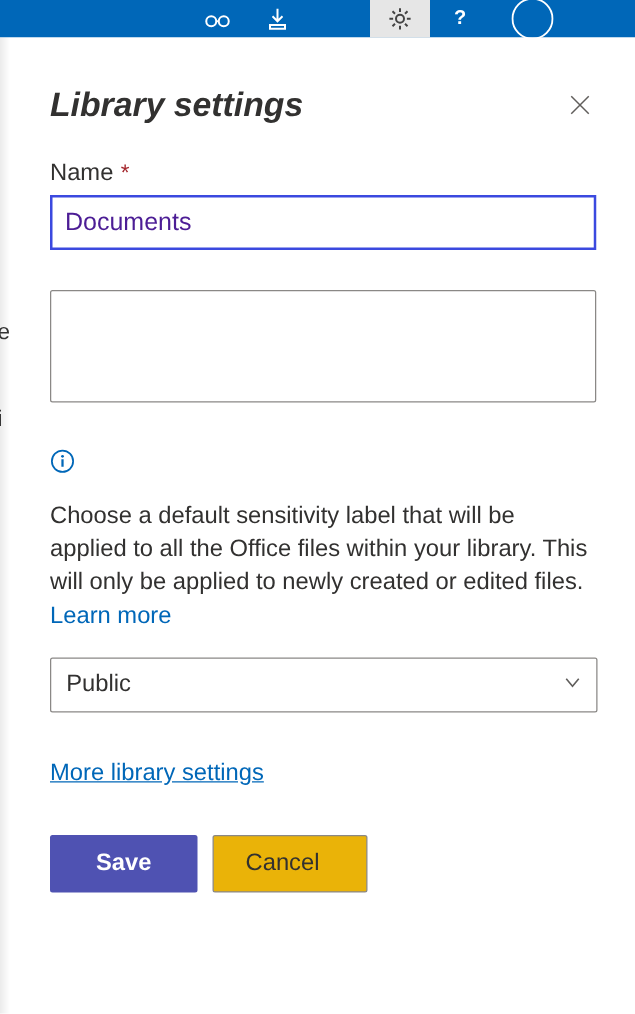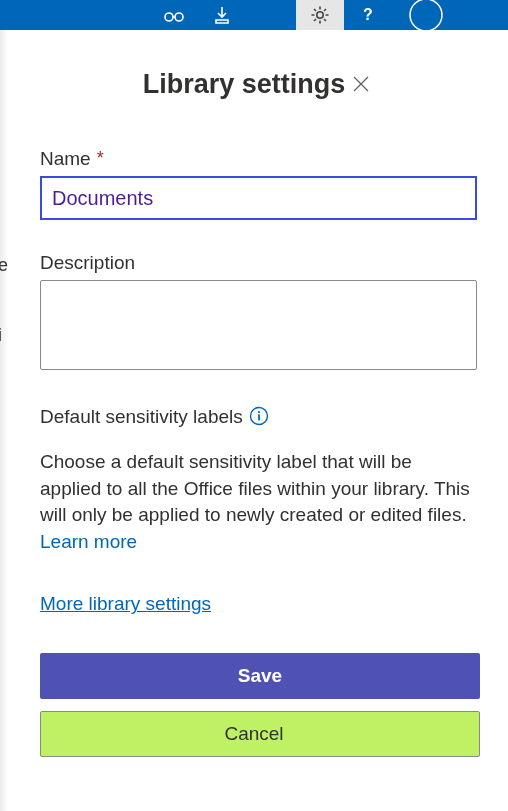--- a/index.html
+++ b/index.html
@@ -52,23 +52,24 @@
       font-size: 18px;
       color: #333;
       line-height: 70px;
     }
     .panel {
       padding: 38px 28px 0 40px;
       background: #fff;
     }
     .panel-header {
       display: flex;
-      justify-content: center;
+      justify-content: space-between;
       align-items: center;
-      margin-bottom: 48px;
+      margin-bottom: 28px;
+      font-style: italic;
     }
     .panel-title {
       font-size: 27px;
       font-weight: 600;
       color: #323130;
     }
     .close-btn {
       width: 32px;
       height: 32px;
       display:flex;
@@ -144,39 +145,38 @@
       color: #0067b8;
       text-decoration: underline;
       margin-top: 38px;
       margin-bottom: 38px;
       cursor:pointer;
       text-align:center;
     }
     .button-row {
       display: flex;
       gap: 12px;
-      flex-direction: column;
     }
     .btn {
       height: 46px;
       padding: 0 28px;
       font-size: 19px;
       font-family: inherit;
       border-radius: 2px;
       cursor:pointer;
       font-weight: 600;
     }
     .btn-primary {
       background: #4f52b2;
       color: #fff;
       border: none;
       min-width: 118px;
     }
     .btn-secondary {
-      background: #bef264;
+      background: #eab308;
       color: #323130;
       border: 1px solid #8a8886;
       min-width: 124px;
       font-weight:400;
       padding-left:16px;
     }
   </style>
 </head>
 <body>
 
@@ -224,38 +224,44 @@
     <div class="field-label">
       <span>Name</span>
       <span class="required">*</span>
     </div>
     <div style="position:relative">
       <input class="text-input" type="text" value="Documents" style="">
     </div>
   </div>
 
   <div class="field-block">
-    <div class="field-label">Description</div>
     <textarea class="textarea" style=""></textarea>
   </div>
 
   <div class="field-block" style="margin-bottom:0">
     <div class="field-label">
-      <span>Default sensitivity labels</span>
       <span class="info-icon">
         <svg width="20" height="20" viewBox="0 0 20 20">
             <circle cx="10" cy="10" r="8.5" stroke="#0067b8" stroke-width="1.4" fill="none"></circle>
             <circle cx="10" cy="6" r="1.1" fill="#0067b8"></circle>
             <rect x="9.1" y="8.4" width="1.8" height="6" fill="#0067b8"></rect>
           </svg>
       </span>
     </div>
     <div class="desc-text">
       <span>Choose a default sensitivity label that will be applied to all the Office files within your library. This will only be applied to newly created or edited files. </span><a class="link">Learn more</a>
     </div>
+    <div class="dropdown">
+      <span>Public</span>
+      <span>
+        <svg width="14" height="14" viewBox="0 0 14 14">
+            <path d="M2 4 L7 10 L12 4" stroke="#605e5c" stroke-width="1.3" fill="none"></path>
+          </svg>
+      </span>
+    </div>
   </div>
 
   <a class="more-link">More library settings</a>
 
   <div class="button-row">
     <button class="btn btn-primary">Save</button>
     <button class="btn btn-secondary">Cancel</button>
   </div>
 
 </div>

